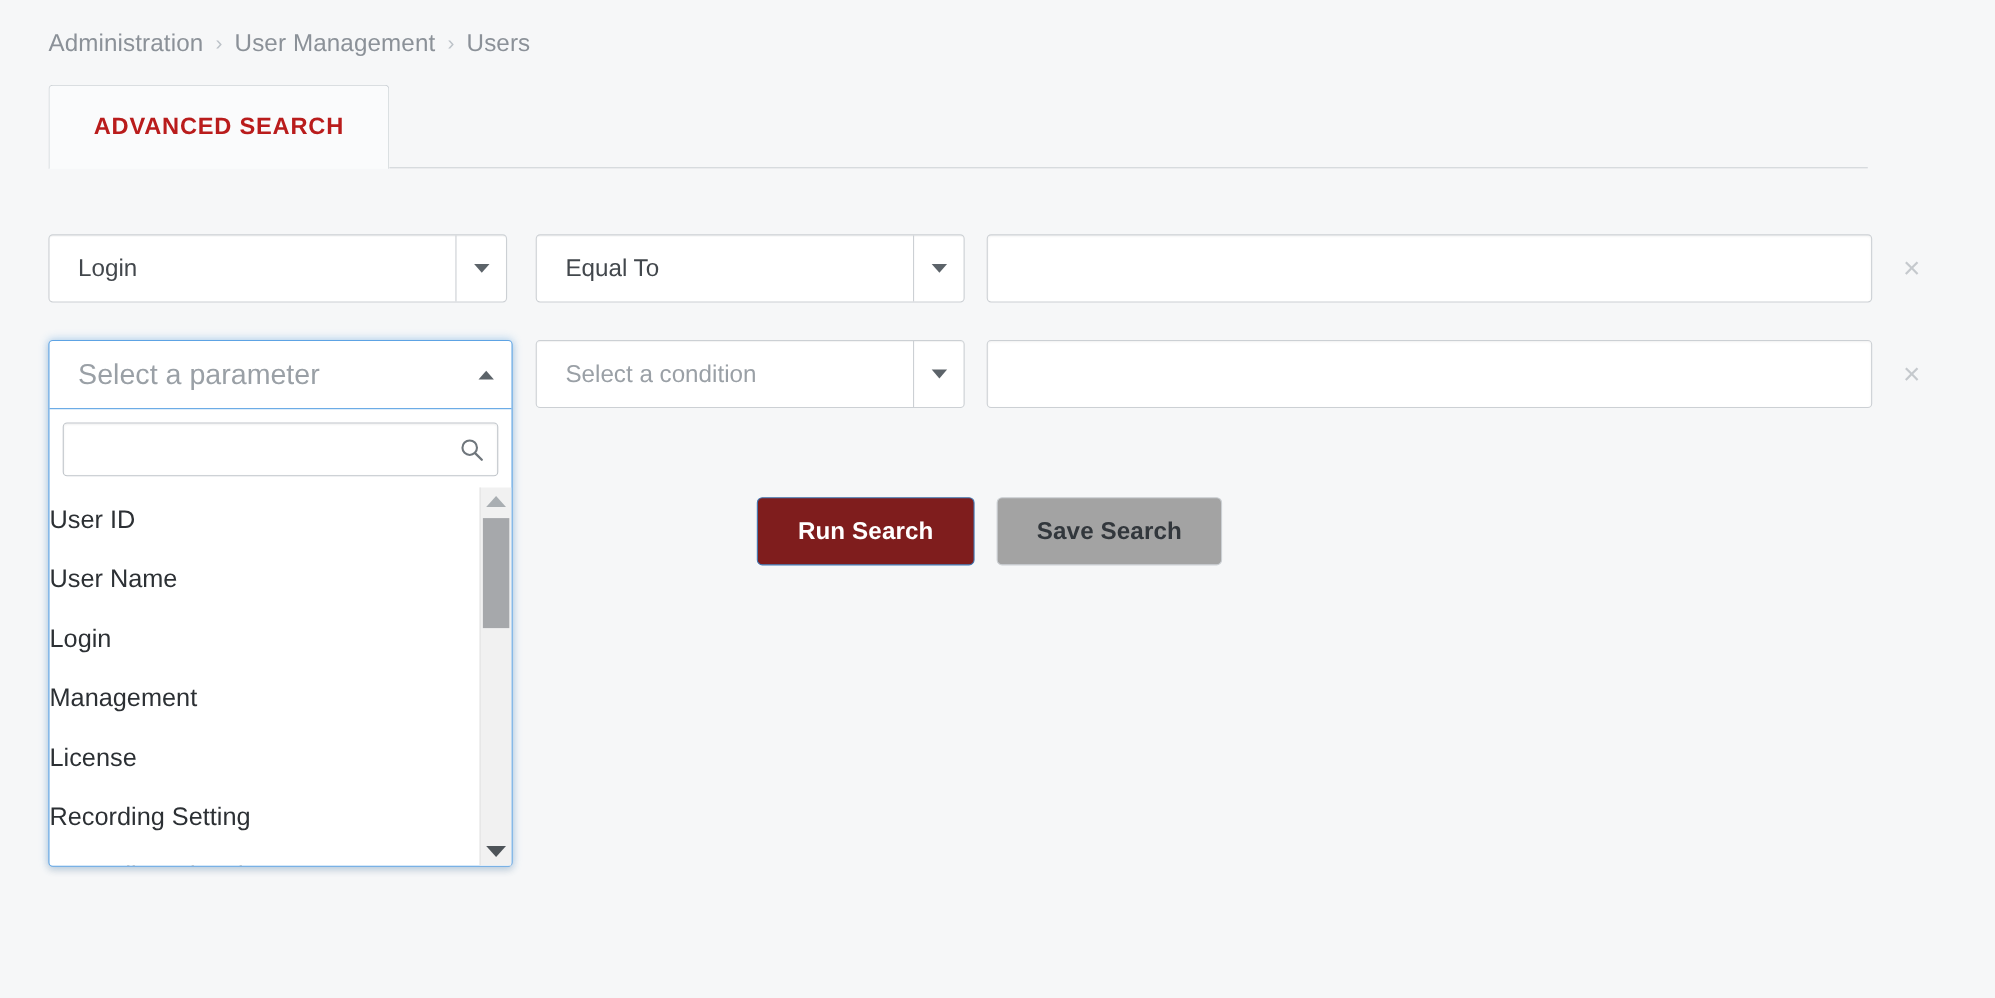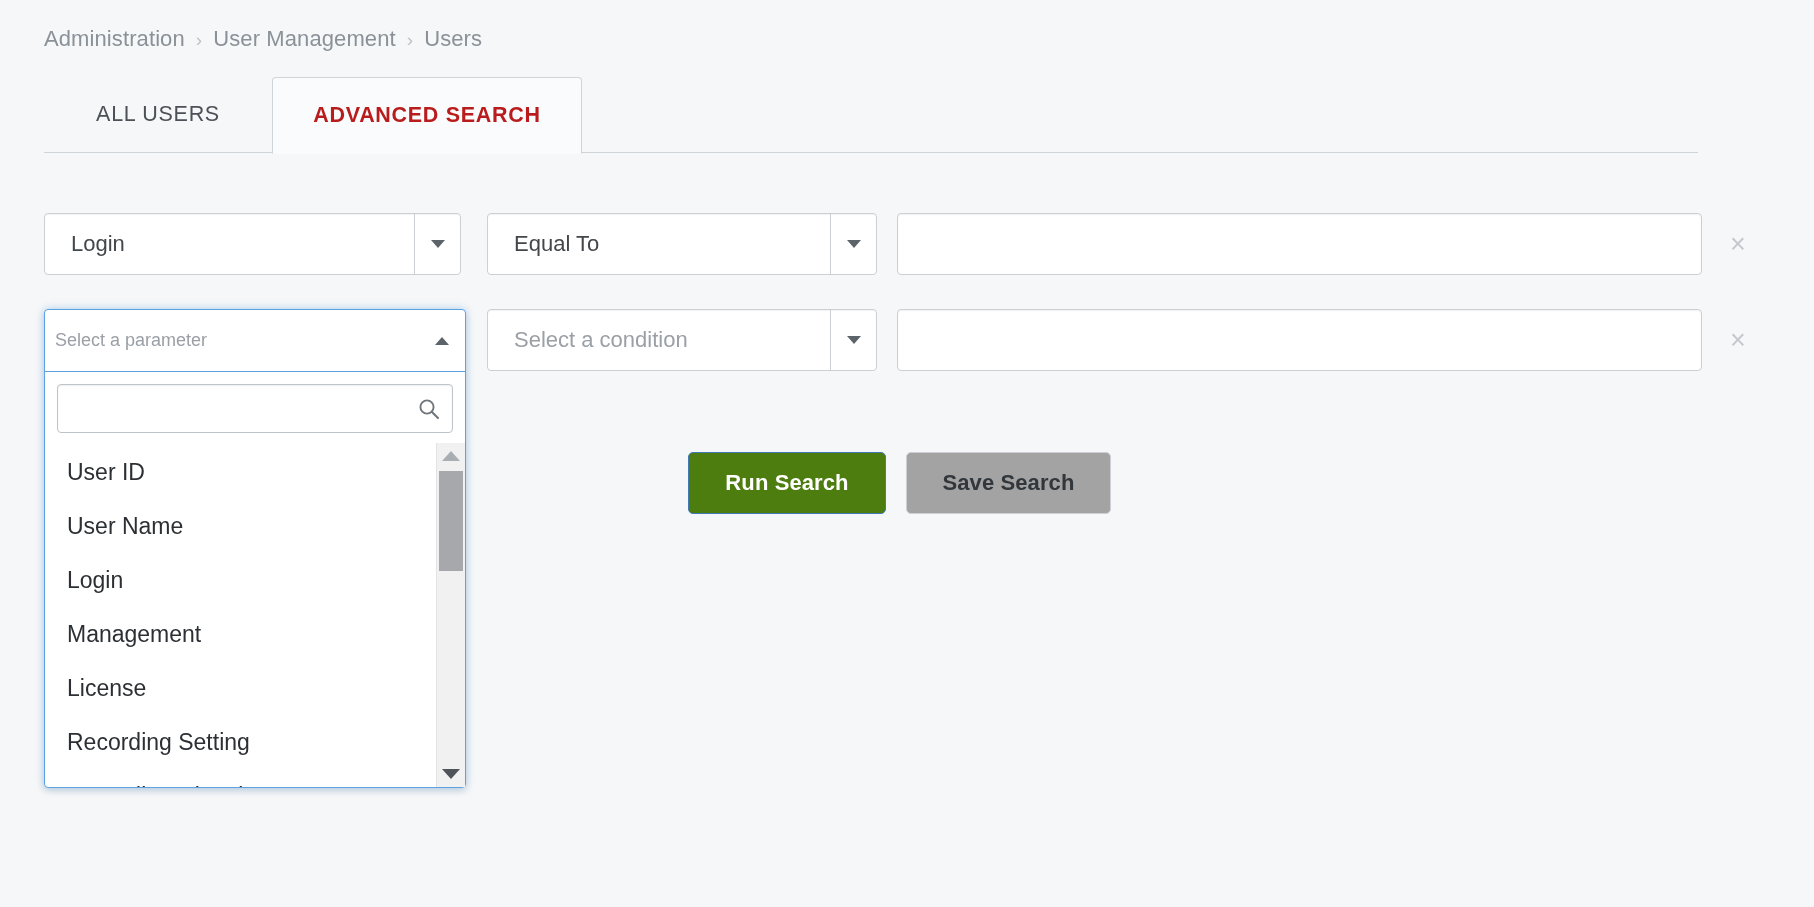--- a/index.html
+++ b/index.html
@@ -171,22 +171,22 @@
     box-shadow: 0 0 8px rgba(93,163,228,.45), 0 3px 7px rgba(0,0,0,.1);
   }
   .dd-head {
     height: 62px;
     display: flex; align-items: center;
     border-bottom: 1px solid #5da3e4;
     cursor: pointer;
   }
   .dd-head .label {
     flex: 1;
-    padding-left: 10px;
-    font-size: 18px;
+    padding-left: 26px;
+    font-size: 26px;
     color: #9aa0a6;
     white-space: nowrap;
   }
   .dd-head .arrowbox {
     width: 46px;
     display: flex; align-items: center; justify-content: center;
   }
 
   .dd-searchwrap {
     padding: 12px 12px 10px 12px;
@@ -226,21 +226,20 @@
     overflow: hidden;
   }
   .dd-list {
     flex: 1;
     overflow: hidden;
     padding-top: 2px;
   }
   .dd-item {
     height: 54px;
     display: flex; align-items: center;
-    padding-left: 22px;
     font-size: 23px;
     color: #2c3034;
     cursor: pointer;
     white-space: nowrap;
   }
 
   
   .sb {
     width: 29px;
     background: #f1f1f1;
@@ -290,21 +289,21 @@
     border-radius: 5px;
     font-size: 22px;
     font-weight: 700;
     display: flex; align-items: center; justify-content: center;
     cursor: pointer;
     font-family: "Liberation Sans", sans-serif;
     padding: 0 26px;
     letter-spacing: .1px;
   }
   .btn-primary {
-    background: #4d7c0f;
+    background: #7f1d1d;
     border: 1px solid #4179b4;
     color: #ffffff;
     min-width: 198px;
   }
   .btn-secondary {
     background: #a3a3a3;
     border: 1px solid #ccd0d4;
     color: #32373c;
     min-width: 205px;
     margin-left: 20px;
@@ -315,23 +314,20 @@
 
 <div class="breadcrumb">
   <span class="crumb">Administration</span>
   <span class="sep">›</span>
   <span class="crumb">User Management</span>
   <span class="sep">›</span>
   <span class="crumb">Users</span>
 </div>
 
 <div class="tabbar">
-  <div class="tab inactive">
-    <span>ALL USERS</span>
-  </div>
   <div class="tab active">
     <span>ADVANCED SEARCH</span>
   </div>
   <div class="tabrest"></div>
 </div>
 
 <div class="rows">
 
   <div class="row">
     <div class="combo">

